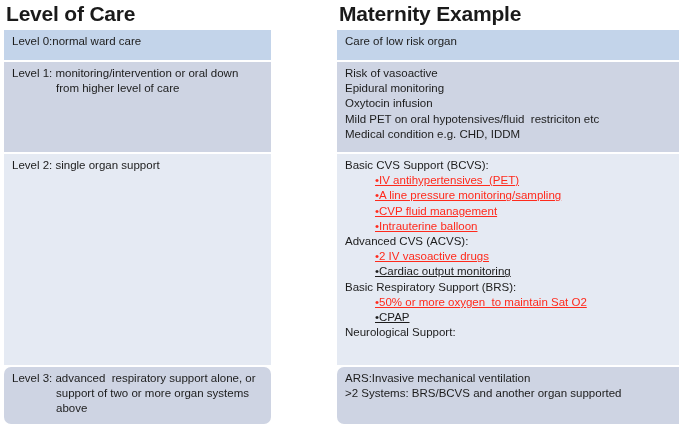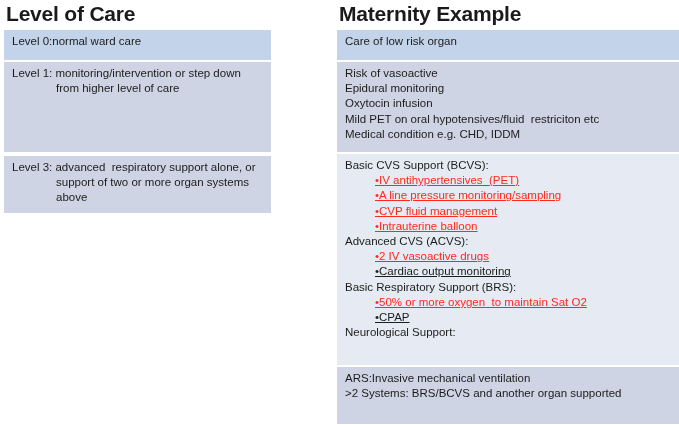--- a/index.html
+++ b/index.html
@@ -49,21 +49,21 @@
   .band-0 { background: #c3d4ea; }
   .band-1 { background: #ced4e3; }
   .band-2 { background: #e5eaf3; }
   .band-3 { background: #ced4e3; }
 
   .gap { height: 2px; background: #ffffff; }
 
   .h-30  { height: 30px; }
   .h-90  { height: 90px; }
   .h-211 { height: 211px; }
-  .h-57  { height: 57px; }
+  .h-57  { height: 57px; border-radius: 7px; }
 
   .line { white-space: pre; }
   .indent-1 { padding-left: 44px; }
   .sub { padding-left: 30px; text-decoration: underline; }
   .red { color: #ff2a1c; }
   .blk { color: #1c1c1c; }
   .bullet-line { white-space: pre; }
 </style>
 </head>
 <body>
@@ -73,25 +73,28 @@
   <div class="column col-left">
 
     <div class="col-title">Level of Care</div>
 
     <div class="band band-0 h-30">
       <div class="line">Level 0:normal ward care</div>
     </div>
     <div class="gap"></div>
 
     <div class="band band-1 h-90">
-      <div class="line">Level 1: monitoring/intervention or step down</div>
+      <div class="line">Level 1: monitoring/intervention or oral down</div>
       <div class="line indent-1">from higher level of care</div>
     </div>
     <div class="gap"></div>
 
+    <div class="band band-2 h-211">
+      <div class="line">Level 2: single organ support</div>
+    </div>
     <div class="gap"></div>
 
     <div class="band band-3 h-57">
       <div class="line">Level 3: advanced  respiratory support alone, or</div>
       <div class="line indent-1">support of two or more organ systems</div>
       <div class="line indent-1">above</div>
     </div>
   </div>
 
   <div class="column col-right">

